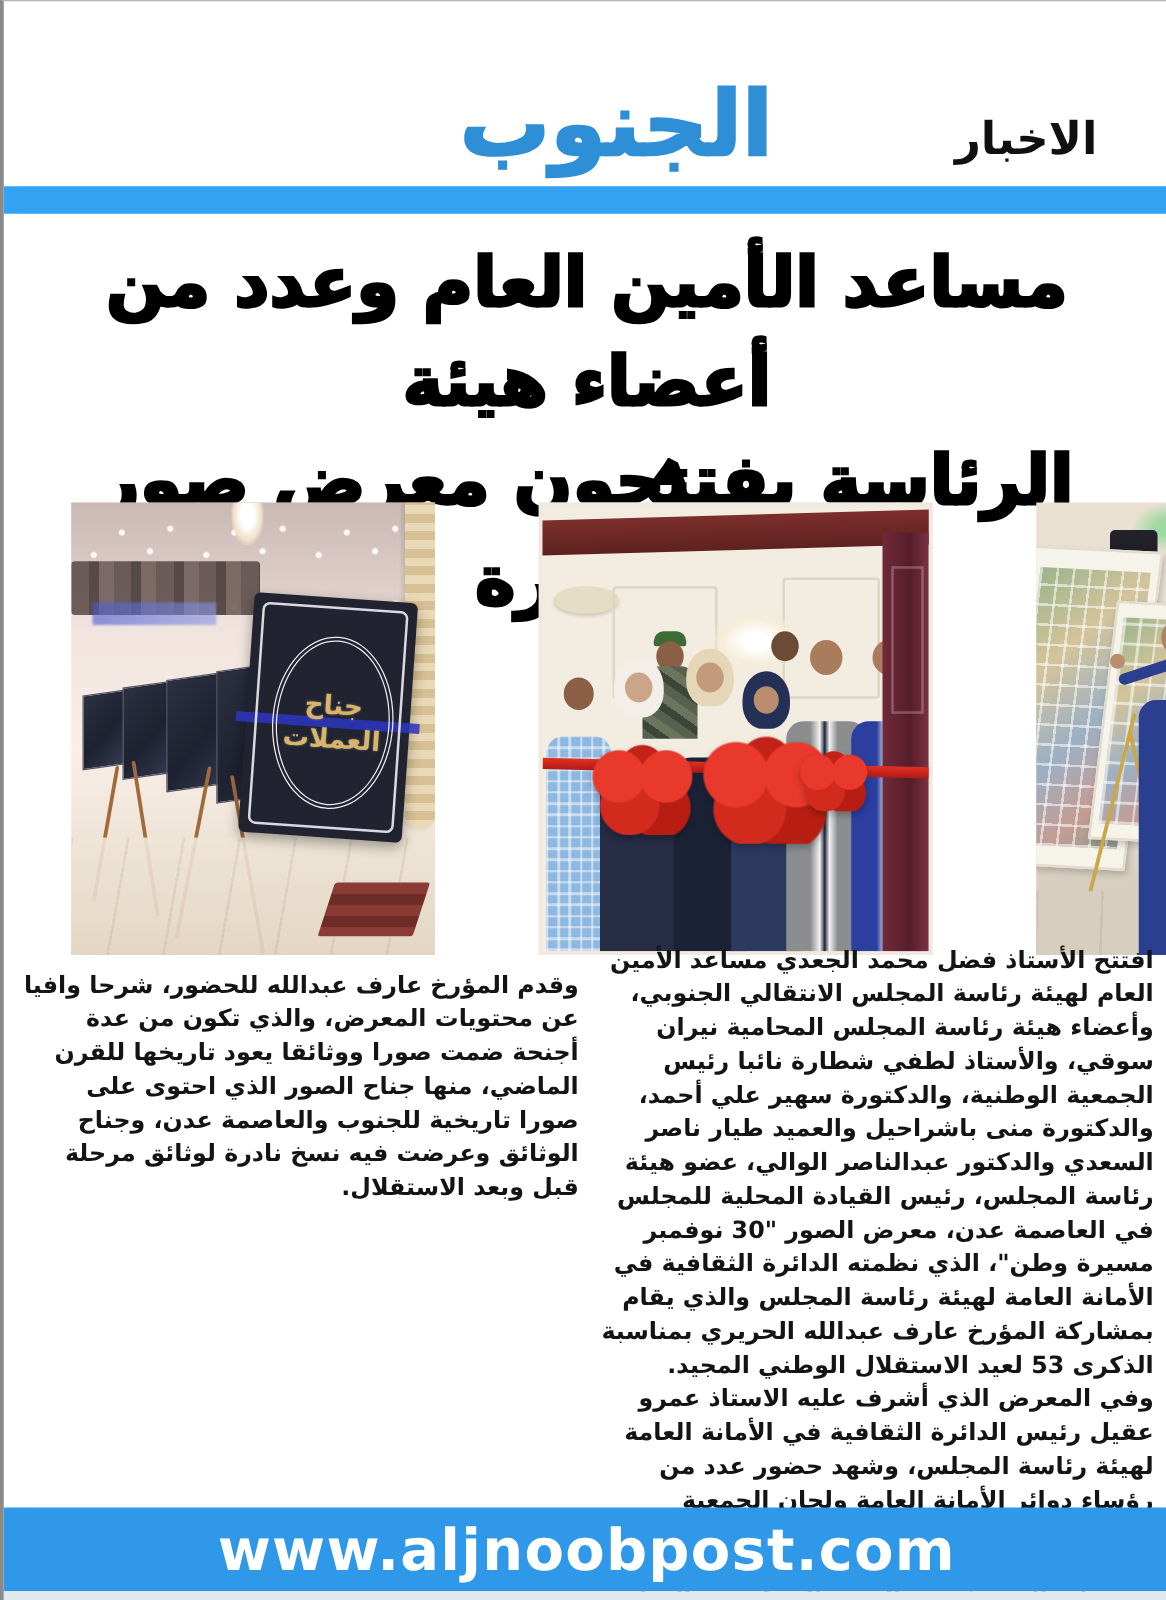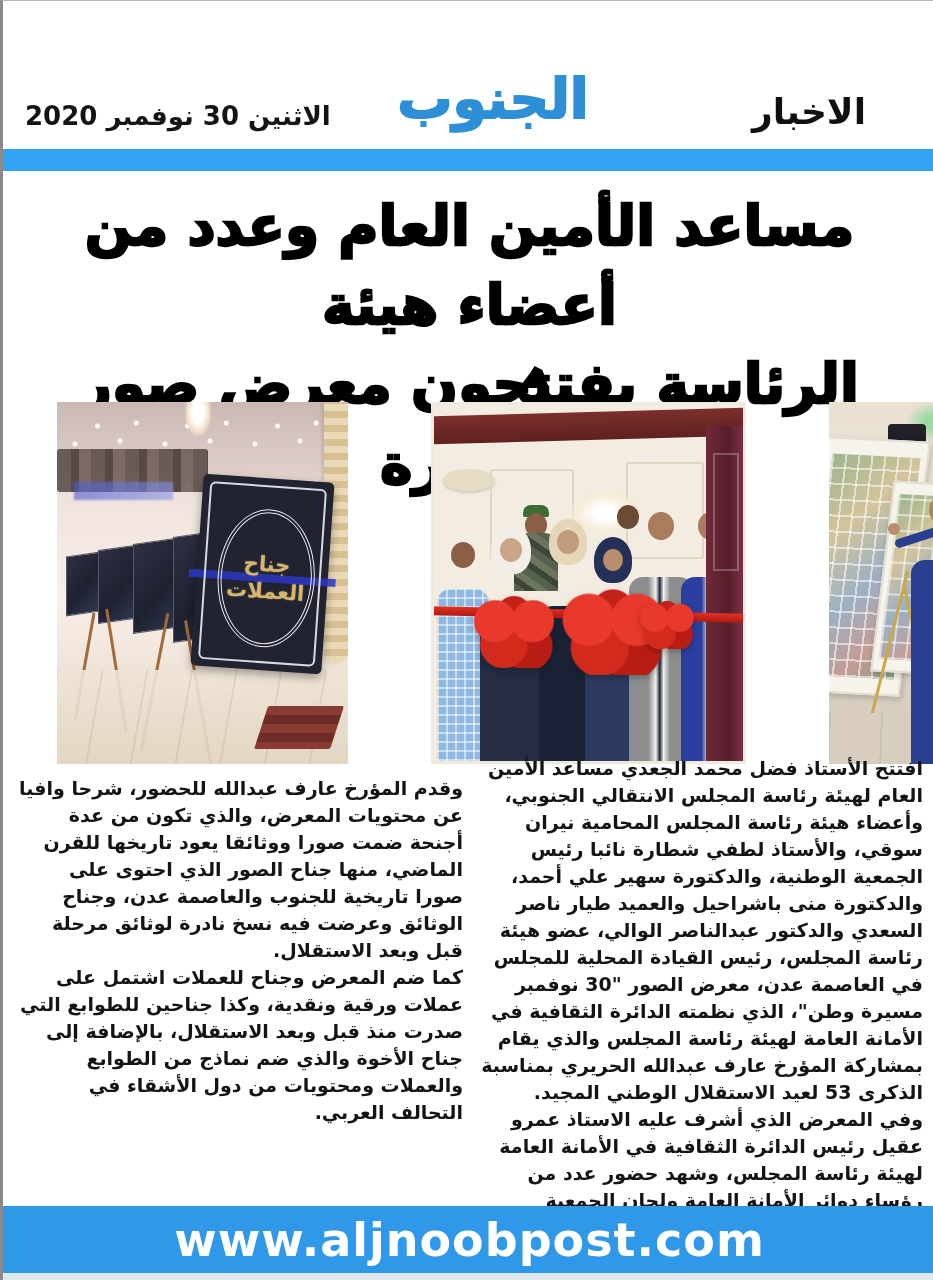--- a/index.html
+++ b/index.html
@@ -5,29 +5,29 @@
   html,body{margin:0;padding:0;background:#e9e9e9;}
   .page{
     position:relative; width:933px; height:1280px; background:#ffffff;
     overflow:hidden; margin:0 auto;
     font-family:"DejaVu Sans","Liberation Sans",sans-serif;
     border-left:3px solid #8a8a8a; border-top:1px solid #b5b5b5; box-sizing:border-box;
   }
   .abs{position:absolute;}
   
   .date{left:22px; top:100px; font-size:26px; font-weight:600; color:#141414; direction:rtl;}
-  .section-label{right:67px; top:90px; font-size:36px; font-weight:600; color:#101010; direction:rtl;}
+  .section-label{right:55px; top:90px; font-size:36px; font-weight:600; color:#101010; direction:rtl;}
   .logo-badge{
     left:348px; top:16px; width:128px; height:47px; background:#c42320; border-radius:13px;
     color:#fff; font-size:29px; font-weight:800; text-align:center; line-height:45px; direction:rtl;
     box-shadow:0 1px 0 rgba(0,0,0,.15);
   }
   .logo-word{
     left:340px; top:48px; width:300px; text-align:center; color:#2e8fd6;
-    font-size:55px; font-weight:900; line-height:100px; direction:rtl;
+    font-size:72px; font-weight:900; line-height:100px; direction:rtl;
     -webkit-text-stroke:2px #2e8fd6;
   }
   .header-bar{left:0; top:148px; width:933px; height:22px; background:#35a3f3;}
   
   .headline{
     left:0; top:186px; width:933px; text-align:center; color:#000; direction:rtl;
     font-size:55px; font-weight:900; line-height:1.44; letter-spacing:-1px;
     -webkit-text-stroke:2.4px #000;
   }
   .headline-peek{
@@ -132,21 +132,20 @@
   
   .footer-bar{left:0;top:1205px;width:933px;height:67px;background:#2f98e8;display:flex;align-items:center;justify-content:center;}
   .footer-url{color:#ffffff;font-size:46px;font-weight:800;letter-spacing:1px;}
   .footer-strip{left:0;top:1272px;width:933px;height:8px;background:#dfe9ee;}
 </style>
 </head>
 <body>
 
 <div class="page">
 
-  <div class="abs date">الاثنين 30 نوفمبر 2020</div>
   <div class="abs section-label">الاخبار</div>
   <div class="abs logo-word">الجنوب</div>
   <div class="abs header-bar"></div>
 
   <div class="abs headline">
     <div>مساعد الأمين العام وعدد من أعضاء هيئة</div>
     <div>الرئاسة يفتتحون معرض صور مسيرة</div>
   </div>
   <div class="abs headline-peek"></div>
 
@@ -255,21 +254,20 @@
     </figure>
 
   </div>
 
   <div class="col col-right">
     <p>افتتح الأستاذ فضل محمد الجعدي مساعد الأمين العام لهيئة رئاسة المجلس الانتقالي الجنوبي، وأعضاء هيئة رئاسة المجلس المحامية نيران سوقي، والأستاذ لطفي شطارة نائبا رئيس الجمعية الوطنية، والدكتورة سهير علي أحمد، والدكتورة منى باشراحيل والعميد طيار ناصر السعدي والدكتور عبدالناصر الوالي، عضو هيئة رئاسة المجلس، رئيس القيادة المحلية للمجلس في العاصمة عدن، معرض الصور "30 نوفمبر مسيرة وطن"، الذي نظمته الدائرة الثقافية في الأمانة العامة لهيئة رئاسة المجلس والذي يقام بمشاركة المؤرخ عارف عبدالله الحريري بمناسبة الذكرى 53 لعيد الاستقلال الوطني المجيد.</p>
     <p>وفي المعرض الذي أشرف عليه الاستاذ عمرو عقيل رئيس الدائرة الثقافية في الأمانة العامة لهيئة رئاسة المجلس، وشهد حضور عدد من رؤساء دوائر الأمانة العامة ولجان الجمعية الوطنية، طاف مساعد الأمين العام وأعضاء هيئة رئاسة المجلس باقسامه المختلفة واطلعوا على محتوياته التي عكست الهوية السياسية والثقافية للجنوب منذ أيام الاستعمار البريطاني لفترة ماقبل الاستقلال وما بعدها وحتى العام 1990م.</p>
   </div>
   <div class="col col-left">
     <p>وقدم المؤرخ عارف عبدالله للحضور، شرحا وافيا عن محتويات المعرض، والذي تكون من عدة أجنحة ضمت صورا ووثائقا يعود تاريخها للقرن الماضي، منها جناح الصور الذي احتوى على صورا تاريخية للجنوب والعاصمة عدن، وجناح الوثائق وعرضت فيه نسخ نادرة لوثائق مرحلة قبل وبعد الاستقلال.</p>
-    <p>كما ضم المعرض وجناح للعملات اشتمل على عملات ورقية ونقدية، وكذا جناحين للطوابع التي صدرت منذ قبل وبعد الاستقلال، بالإضافة إلى جناح الأخوة والذي ضم نماذج من الطوابع والعملات ومحتويات من دول الأشقاء في التحالف العربي.</p>
   </div>
 
   <div class="abs footer-bar">
     <span class="footer-url">www.aljnoobpost.com</span>
   </div>
   <div class="abs footer-strip"></div>
 
 </div>
 
 </body></html>

